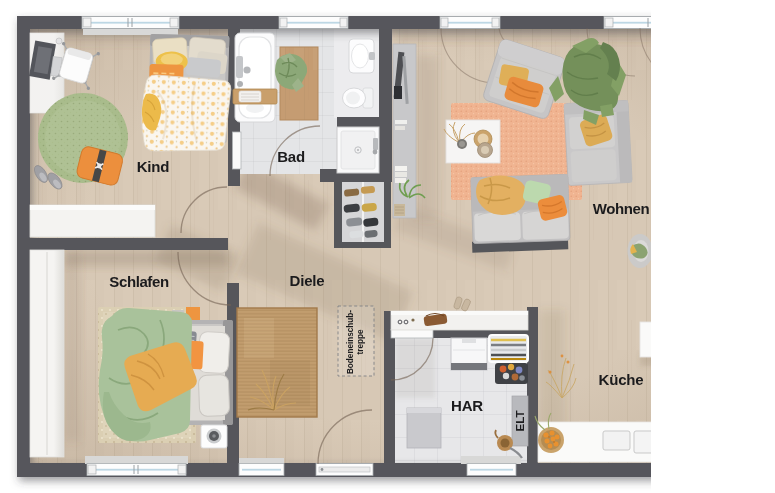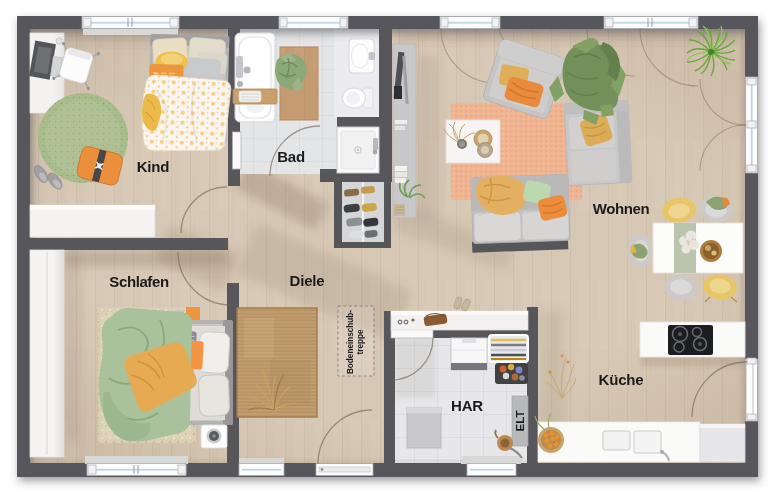--- a/index.html
+++ b/index.html
@@ -1,16 +1,16 @@
 <!DOCTYPE html>
 <html><head>
 <meta charset="utf-8">
 <style>
   html,body{margin:0;padding:0;background:#ffffff;}
-  #stage{position:relative;width:775px;height:493px;background:#14b8a6;overflow:hidden;}
+  #stage{position:relative;width:651px;height:493px;background:#14b8a6;overflow:hidden;}
   svg{display:block;}
   text{font-family:"Liberation Sans", sans-serif;}
 </style>
 </head>
 <body>
 <div id="stage">
 <svg width="775" height="493" viewBox="0 0 775 493">
 <defs>
   <filter id="soft" x="-40%" y="-40%" width="180%" height="180%">
           <feGaussianBlur stdDeviation="5"></feGaussianBlur>

